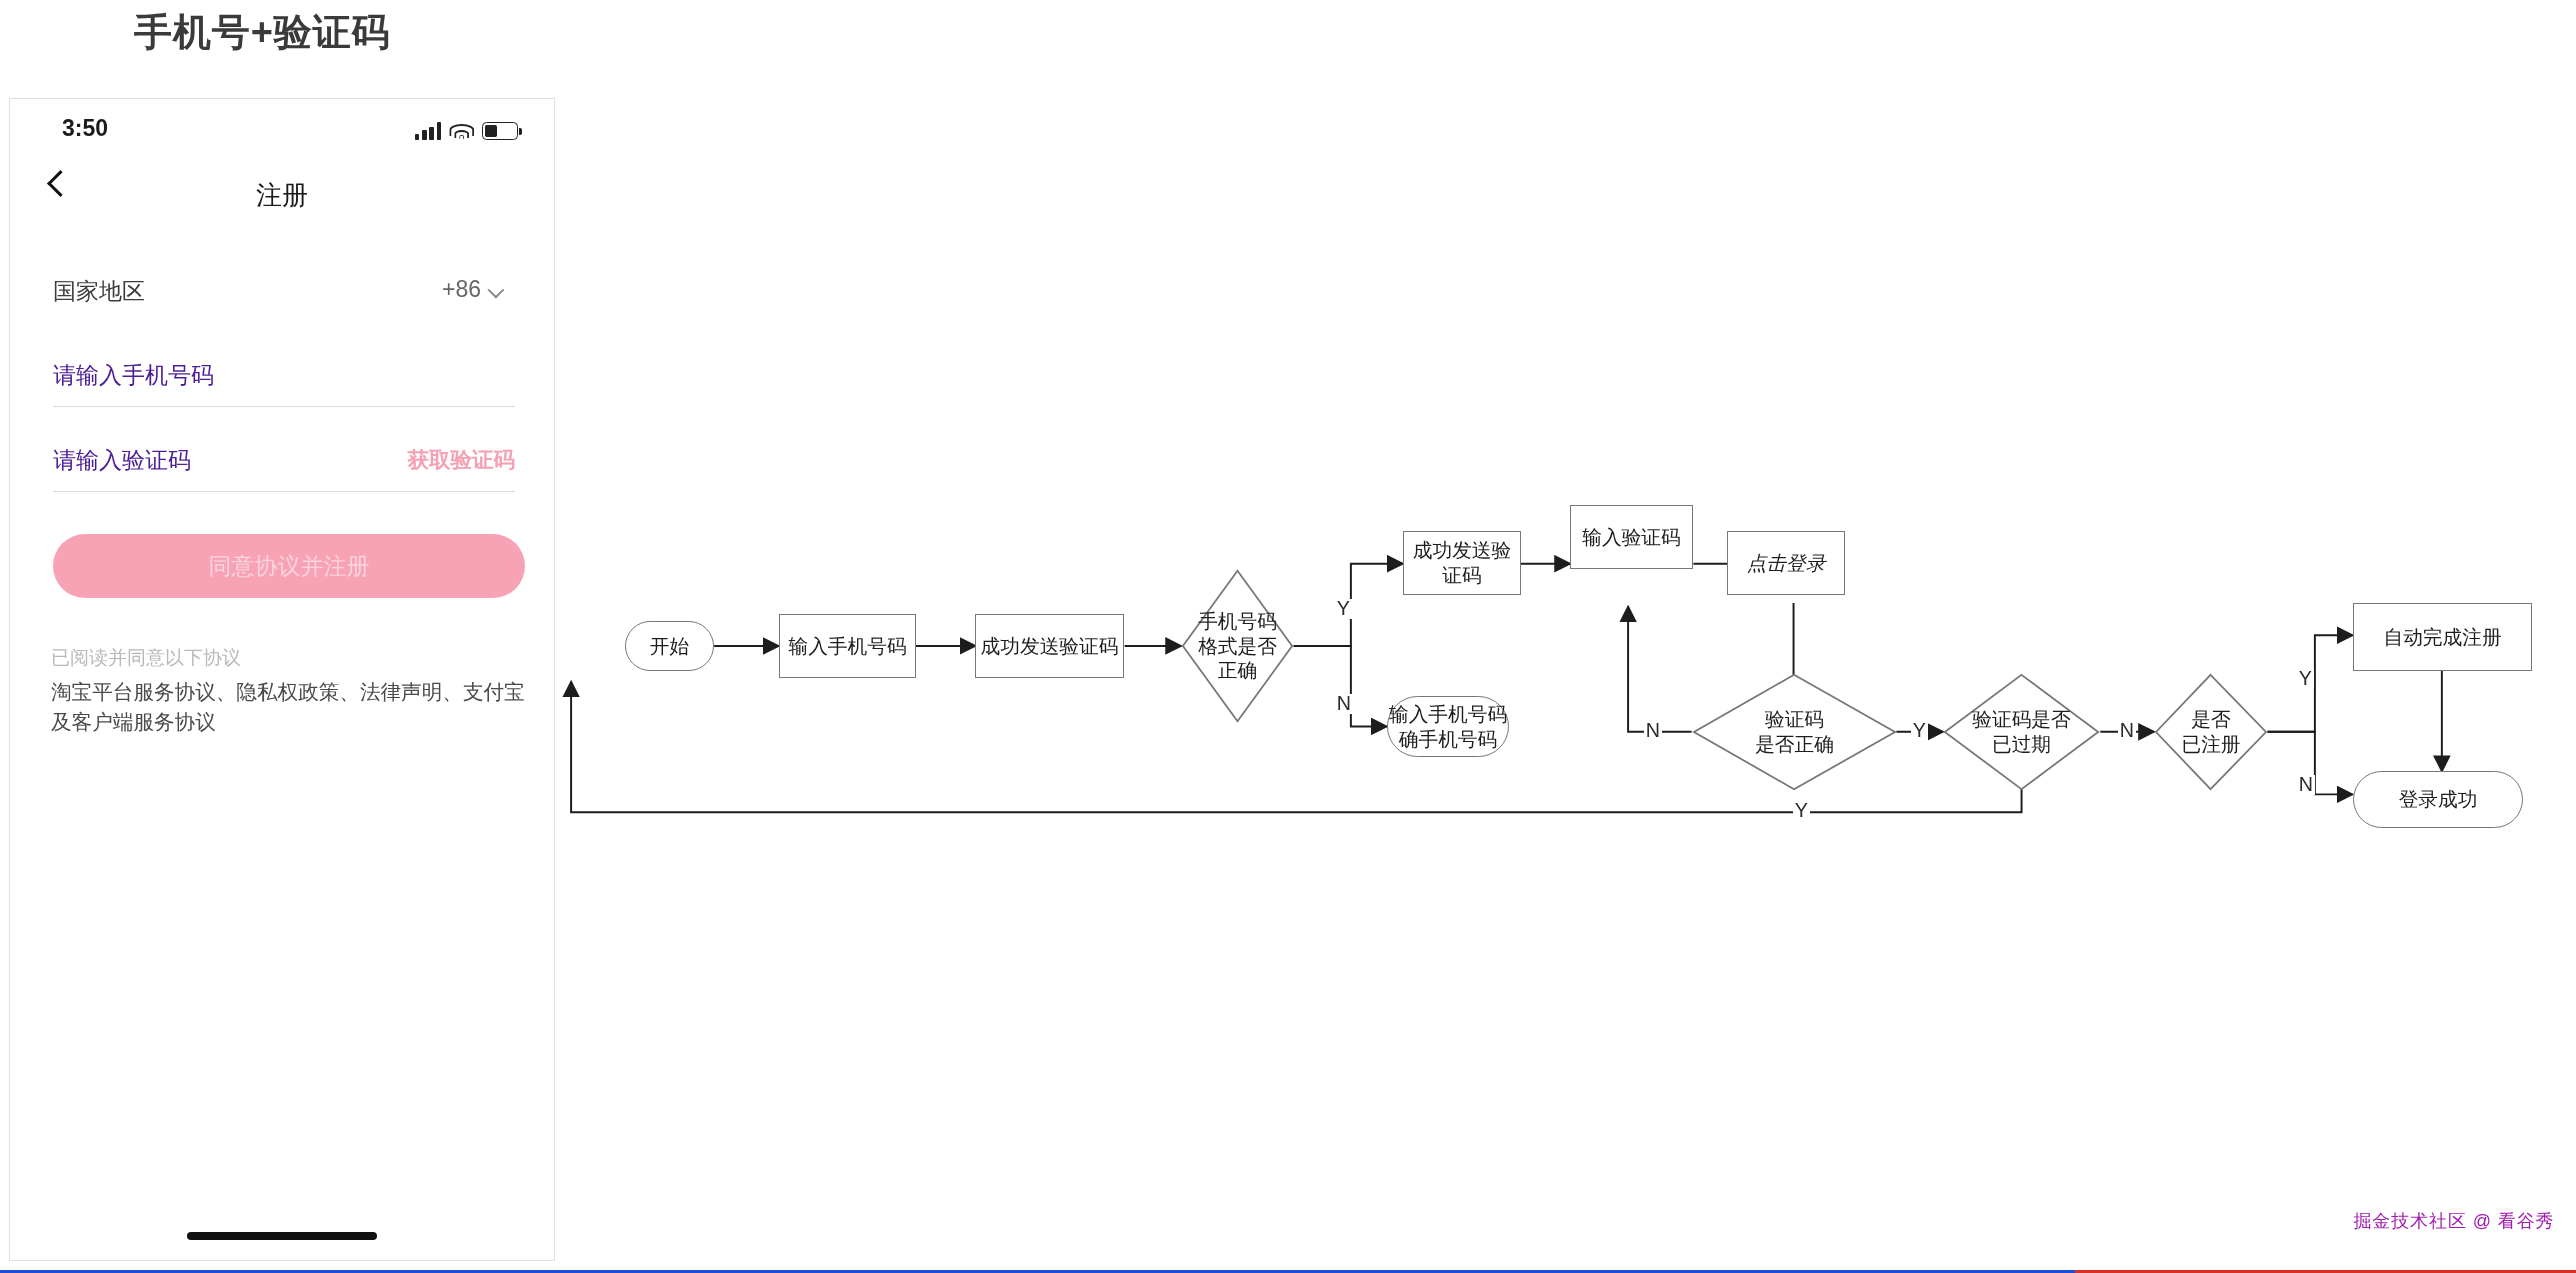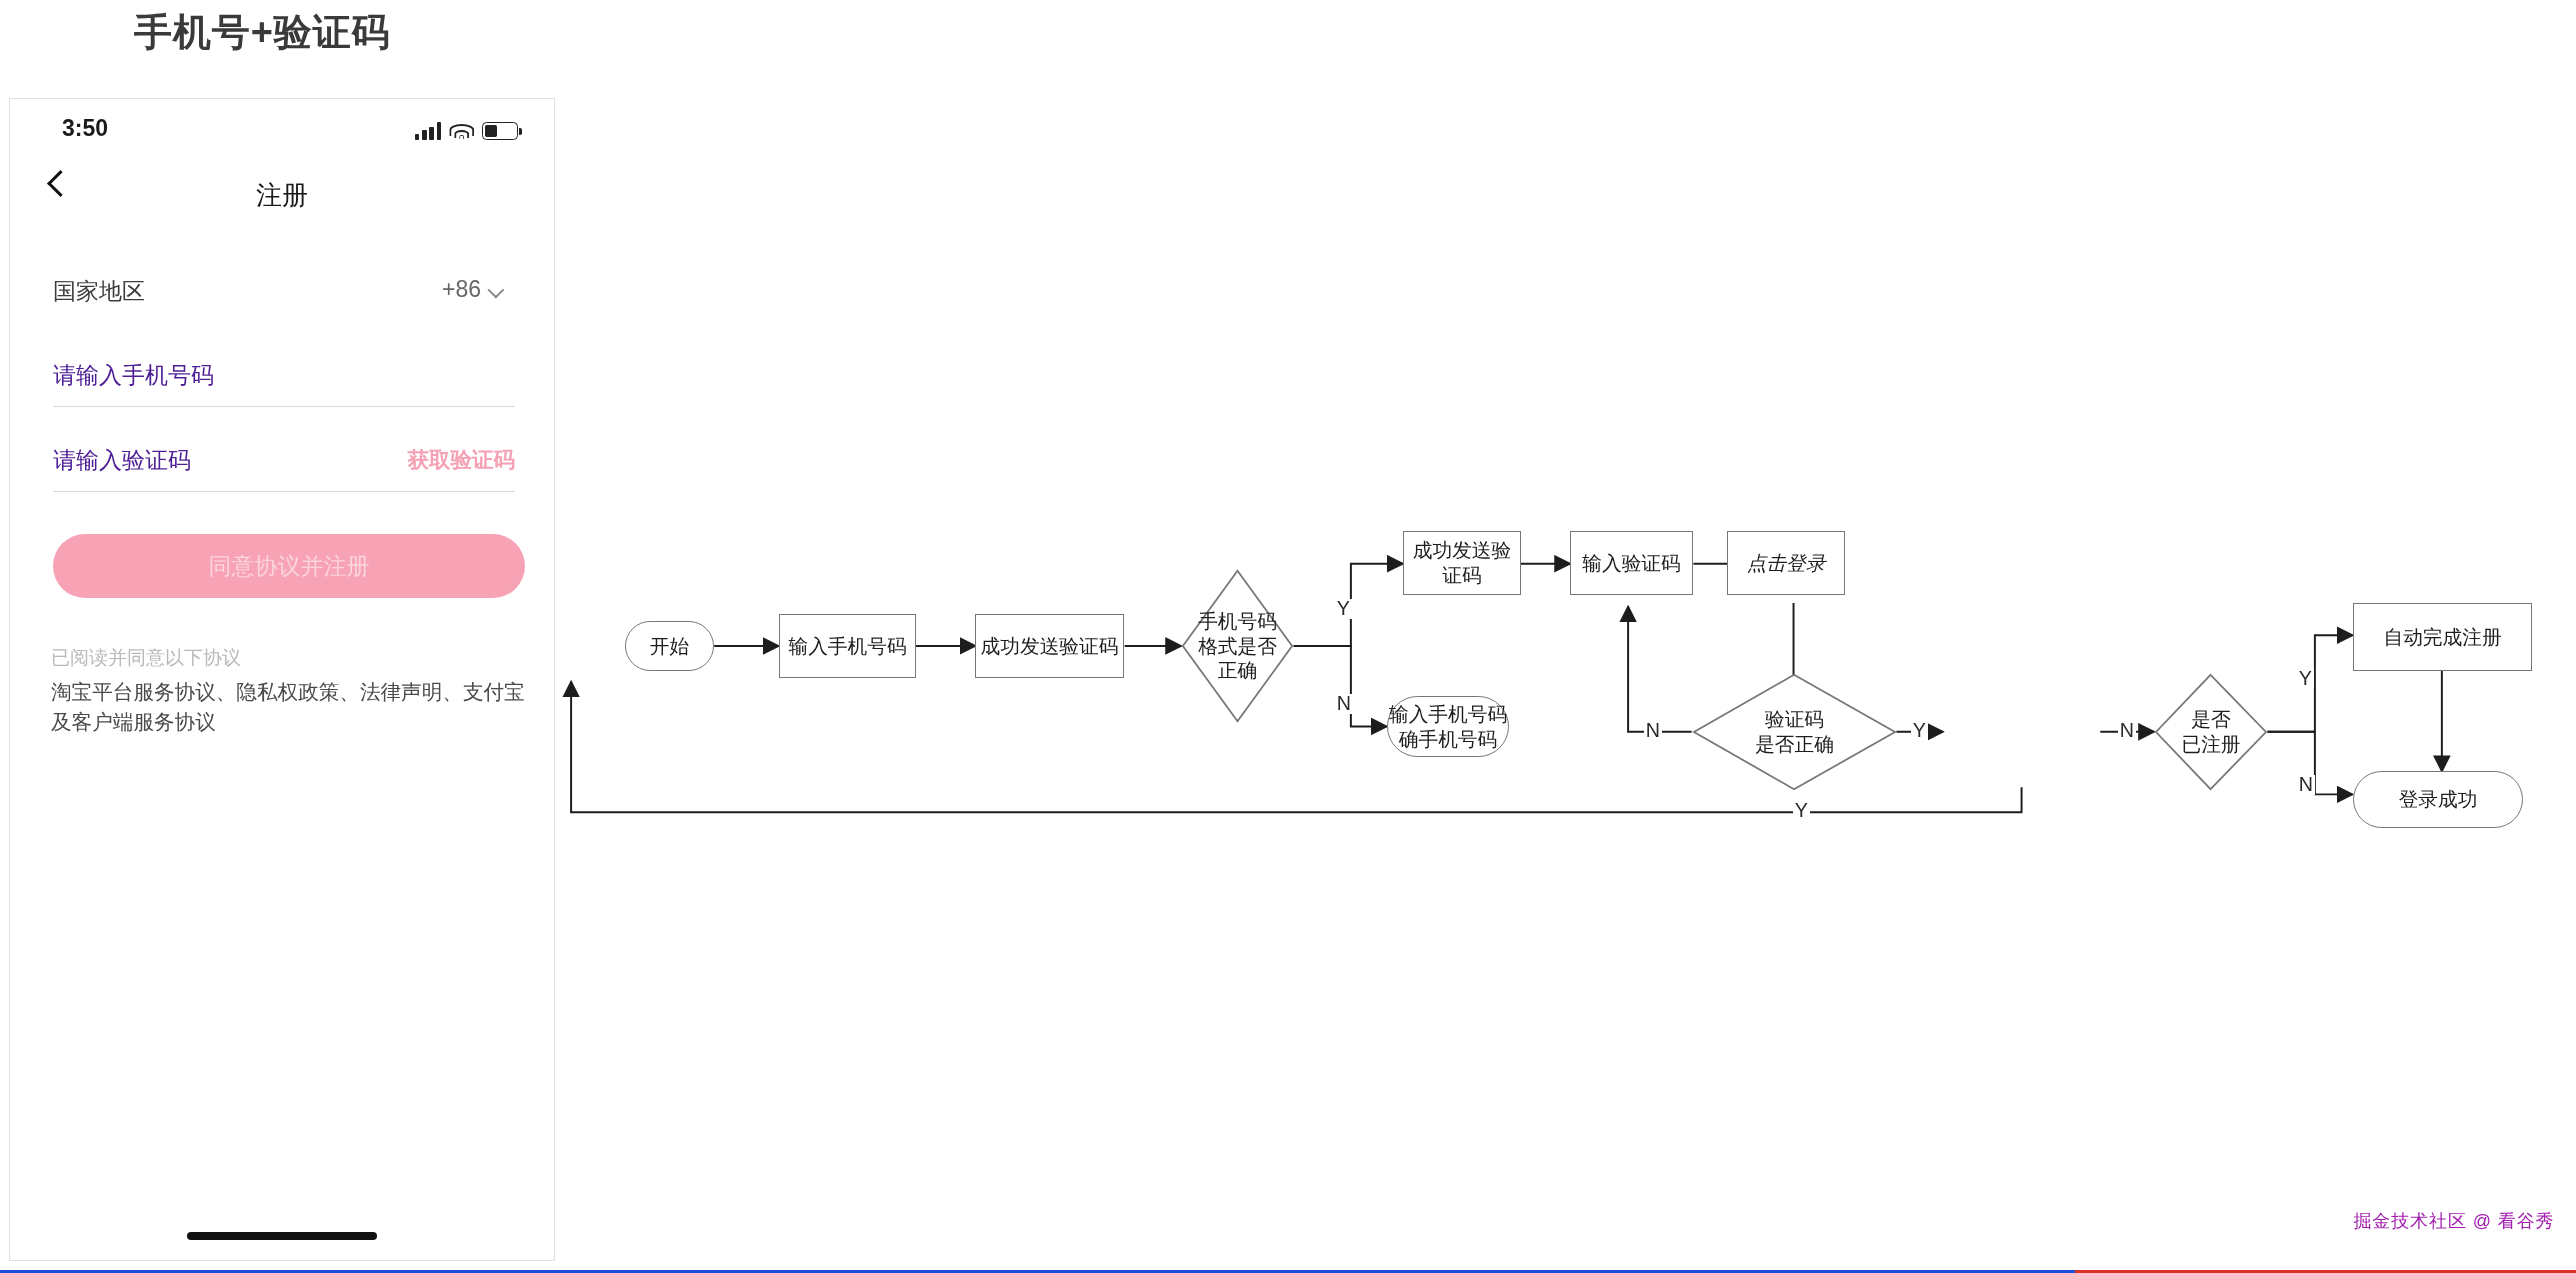--- a/index.html
+++ b/index.html
@@ -256,36 +256,43 @@
 
   <div class="node node-rect" style="left:848px;top:531px;width:118px;height:64px;">
     <span class="fc-label">成功发送验证码</span>
   </div>
 
   <div class="node node-round" style="left:832px;top:696px;width:122px;height:61px;">
     <span class="fc-label" style="white-space:pre-line;">输入手机号码
 确手机号码</span>
   </div>
 
-  <div class="node node-rect" style="left:1015px;top:531px;width:123px;height:64px;">
+  <div class="node node-rect" style="left:1015px;top:505px;width:123px;height:64px;">
     <span class="fc-label">输入验证码</span>
   </div>
 
   <div class="node node-rect" style="left:1172px;top:531px;width:118px;height:64px;font-style:italic;">
     <span class="fc-label">点击登录</span>
   </div>
 
   <div class="node" style="left:1137px;top:673px;width:205px;height:118px;">
     <svg width="205" height="118" style="position:absolute;left:0;top:0;" viewBox="0 0 229 132">
       <polygon points="114,2 227,66 114,130 2,66" fill="#fff" stroke="#777" stroke-width="2"></polygon>
     </svg>
     <span class="fc-label" style="white-space:pre-line;">验证码
 是否正确</span>
   </div>
 
+  <div class="node" style="left:1388px;top:673px;width:157px;height:118px;">
+    <svg width="157" height="118" style="position:absolute;left:0;top:0;" viewBox="0 0 176 132">
+      <polygon points="88,2 174,66 88,130 2,66" fill="#fff" stroke="#777" stroke-width="2"></polygon>
+    </svg>
+    <span class="fc-label" style="white-space:pre-line;">验证码是否
+已过期</span>
+  </div>
 
   <div class="node" style="left:1599px;top:673px;width:114px;height:118px;">
     <svg width="114" height="118" style="position:absolute;left:0;top:0;" viewBox="0 0 127 132">
       <polygon points="63,2 125,66 63,130 2,66" fill="#fff" stroke="#777" stroke-width="2"></polygon>
     </svg>
     <span class="fc-label" style="white-space:pre-line;">是否
 已注册</span>
   </div>
 
   <div class="node node-rect" style="left:1798px;top:603px;width:179px;height:68px;">

